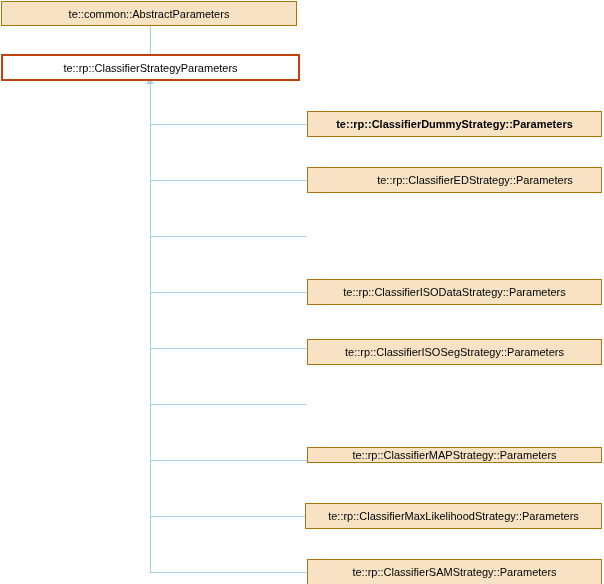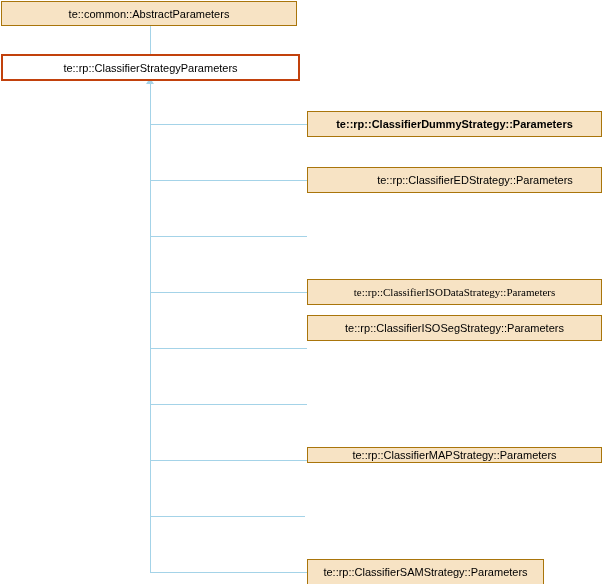--- a/index.html
+++ b/index.html
@@ -91,31 +91,34 @@
 
   <div class="node filled" style="left:307px; top:111px; width:295px; height:26px;font-weight:bold;">
     <span>te::rp::ClassifierDummyStrategy::Parameters</span>
   </div>
 
   <div class="node filled" style="left:307px; top:167px; width:295px; height:26px;padding-left:41px;">
     <span>te::rp::ClassifierEDStrategy::Parameters</span>
   </div>
 
 
-  <div class="node filled" style="left:307px; top:279px; width:295px; height:26px;font-family:Liberation Serif, serif;">
+  <div class="node filled" style="left:307px; top:279px; width:295px; height:26px;">
     <span>te::rp::ClassifierISODataStrategy::Parameters</span>
   </div>
 
-  <div class="node filled" style="left:307px; top:315px; width:295px; height:26px;">
+  <div class="node filled" style="left:307px; top:339px; width:295px; height:26px;">
     <span>te::rp::ClassifierISOSegStrategy::Parameters</span>
   </div>
 
 
   <div class="node filled" style="left:307px; top:447px; width:295px; height:16px;">
     <span>te::rp::ClassifierMAPStrategy::Parameters</span>
   </div>
 
+  <div class="node filled" style="left:305px; top:503px; width:297px; height:26px;">
+    <span>te::rp::ClassifierMaxLikelihoodStrategy::Parameters</span>
+  </div>
 
-  <div class="node filled" style="left:307px; top:559px; width:237px; height:26px;">
+  <div class="node filled" style="left:307px; top:559px; width:295px; height:26px;">
     <span>te::rp::ClassifierSAMStrategy::Parameters</span>
   </div>
 
 </div>
 
 </body></html>

